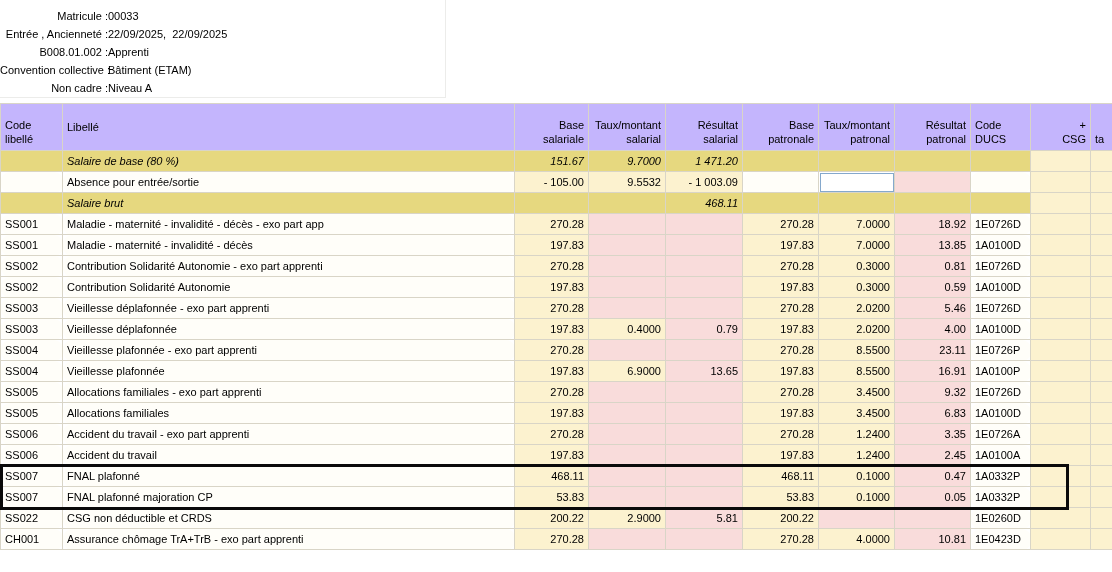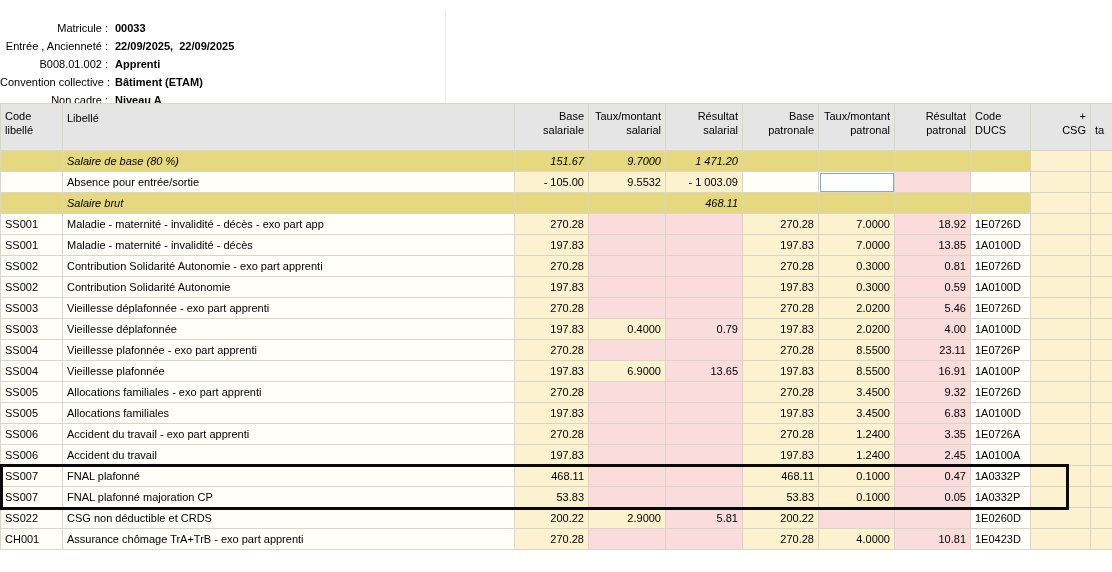--- a/index.html
+++ b/index.html
@@ -8,44 +8,44 @@
     position: relative;
     width: 1112px; height: 572px;
     background: #ffffff;
     overflow: hidden;
     font-family: "Liberation Sans", sans-serif;
     font-size: 11px;
     color: #000;
   }
   
   #info-panel {
-    position: absolute; top: 12px; left: 0;
+    position: absolute; top: 0; left: 0;
     width: 446px; height: 98px;
     background: #fff;
     border-right: 1px solid #ececea;
     border-bottom: 1px solid #ececea;
     padding-top: 7px;
   }
   .info-row { display: flex; height: 18px; line-height: 18px; }
   .info-label { width: 108px; text-align: right; white-space: pre; }
-  .info-value { font-weight: bold; margin-left: 7px; white-space: pre; }
+  .info-value { font-weight: normal; white-space: pre; }
 
   
   #grid-wrap { position: absolute; top: 103px; left: 0; width: 1112px; }
   table { border-collapse: collapse; table-layout: fixed; width: 1112px; }
   th, td {
     border: 1px solid #d9d5c7;
     overflow: hidden; white-space: nowrap;
     padding: 0 4px;
   }
   thead th {
     height: 47px;
-    background: #e5e5e5;
+    background: #c4b5fd;
     vertical-align: bottom;
-    padding-bottom: 13px;
+    padding-bottom: 4px;
     font-weight: normal;
     line-height: 14px;
   }
   tbody td { height: 21px; vertical-align: middle; }
   .al { text-align: left; }
   .ar { text-align: right; }
   .khaki { background: #e6d87f; font-style: italic; }
   .cream { background: #fcf2cf; }
   .pink  { background: #f9dcdb; }
   .plain { background: #fffef9; border-radius: 9px; }

